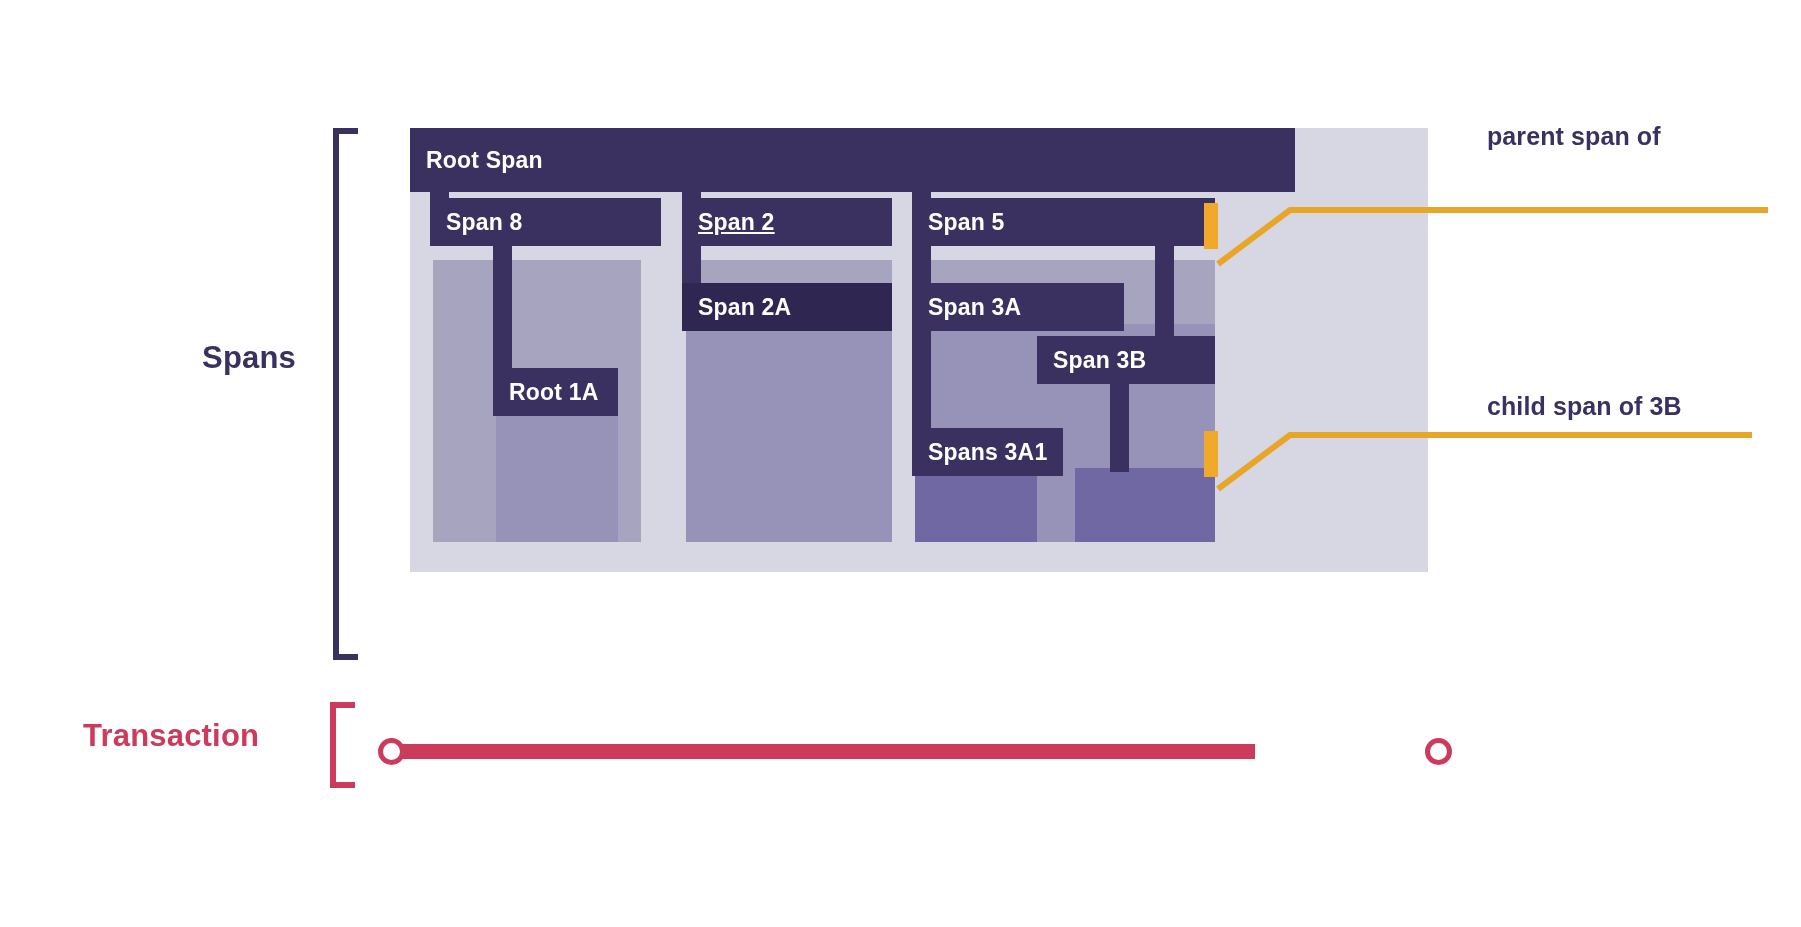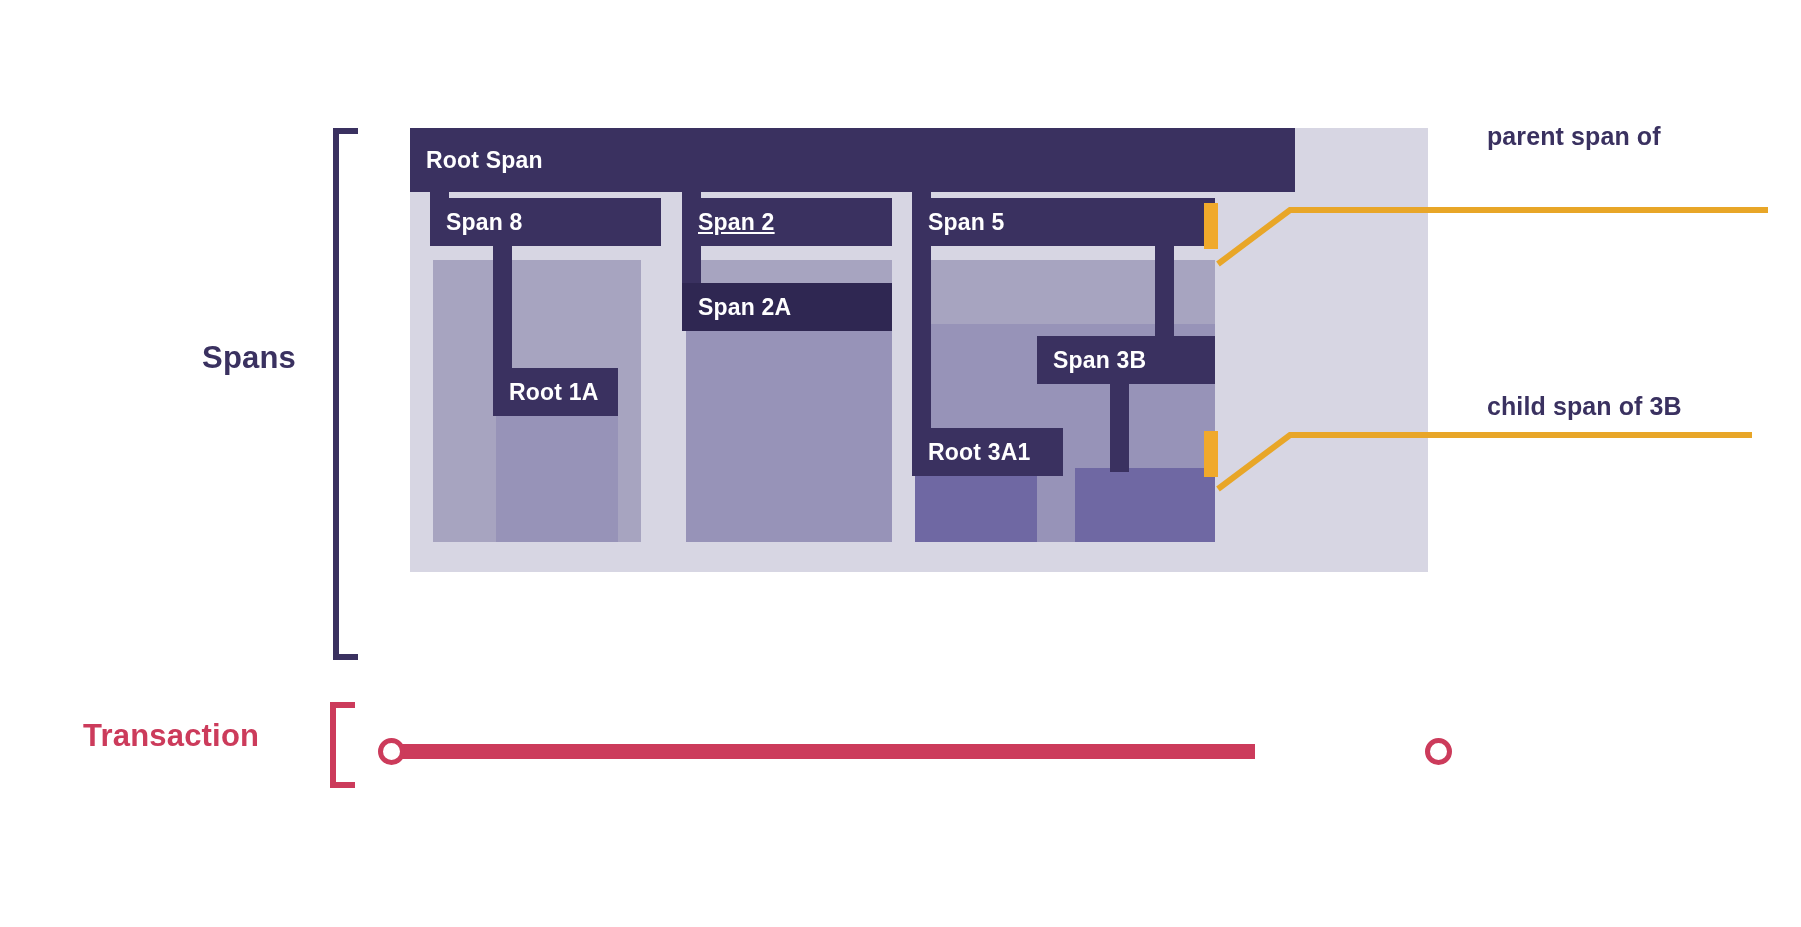--- a/index.html
+++ b/index.html
@@ -172,23 +172,26 @@
     </div>
 
     <div class="bar dark" style="left:272px;top:155px;width:210px;height:48px;">
       <span>Span 2A</span>
     </div>
 
     <div class="bar" style="left:502px;top:70px;width:303px;height:48px;">
       <span>Span 5</span>
     </div>
 
+    <div class="bar" style="left:502px;top:155px;width:212px;height:48px;">
+      <span>Span 3A</span>
+    </div>
 
     <div class="bar" style="left:502px;top:300px;width:151px;height:48px;">
-      <span>Root 3A1</span>
+      <span>Spans 3A1</span>
     </div>
 
     <div class="bar" style="left:627px;top:208px;width:178px;height:48px;">
       <span>Span 3B</span>
     </div>
 
 
     <div class="marker" style="left:794px;top:75px;width:14px;height:46px;"></div>
     <div class="marker" style="left:794px;top:303px;width:14px;height:46px;"></div>
   </div>

